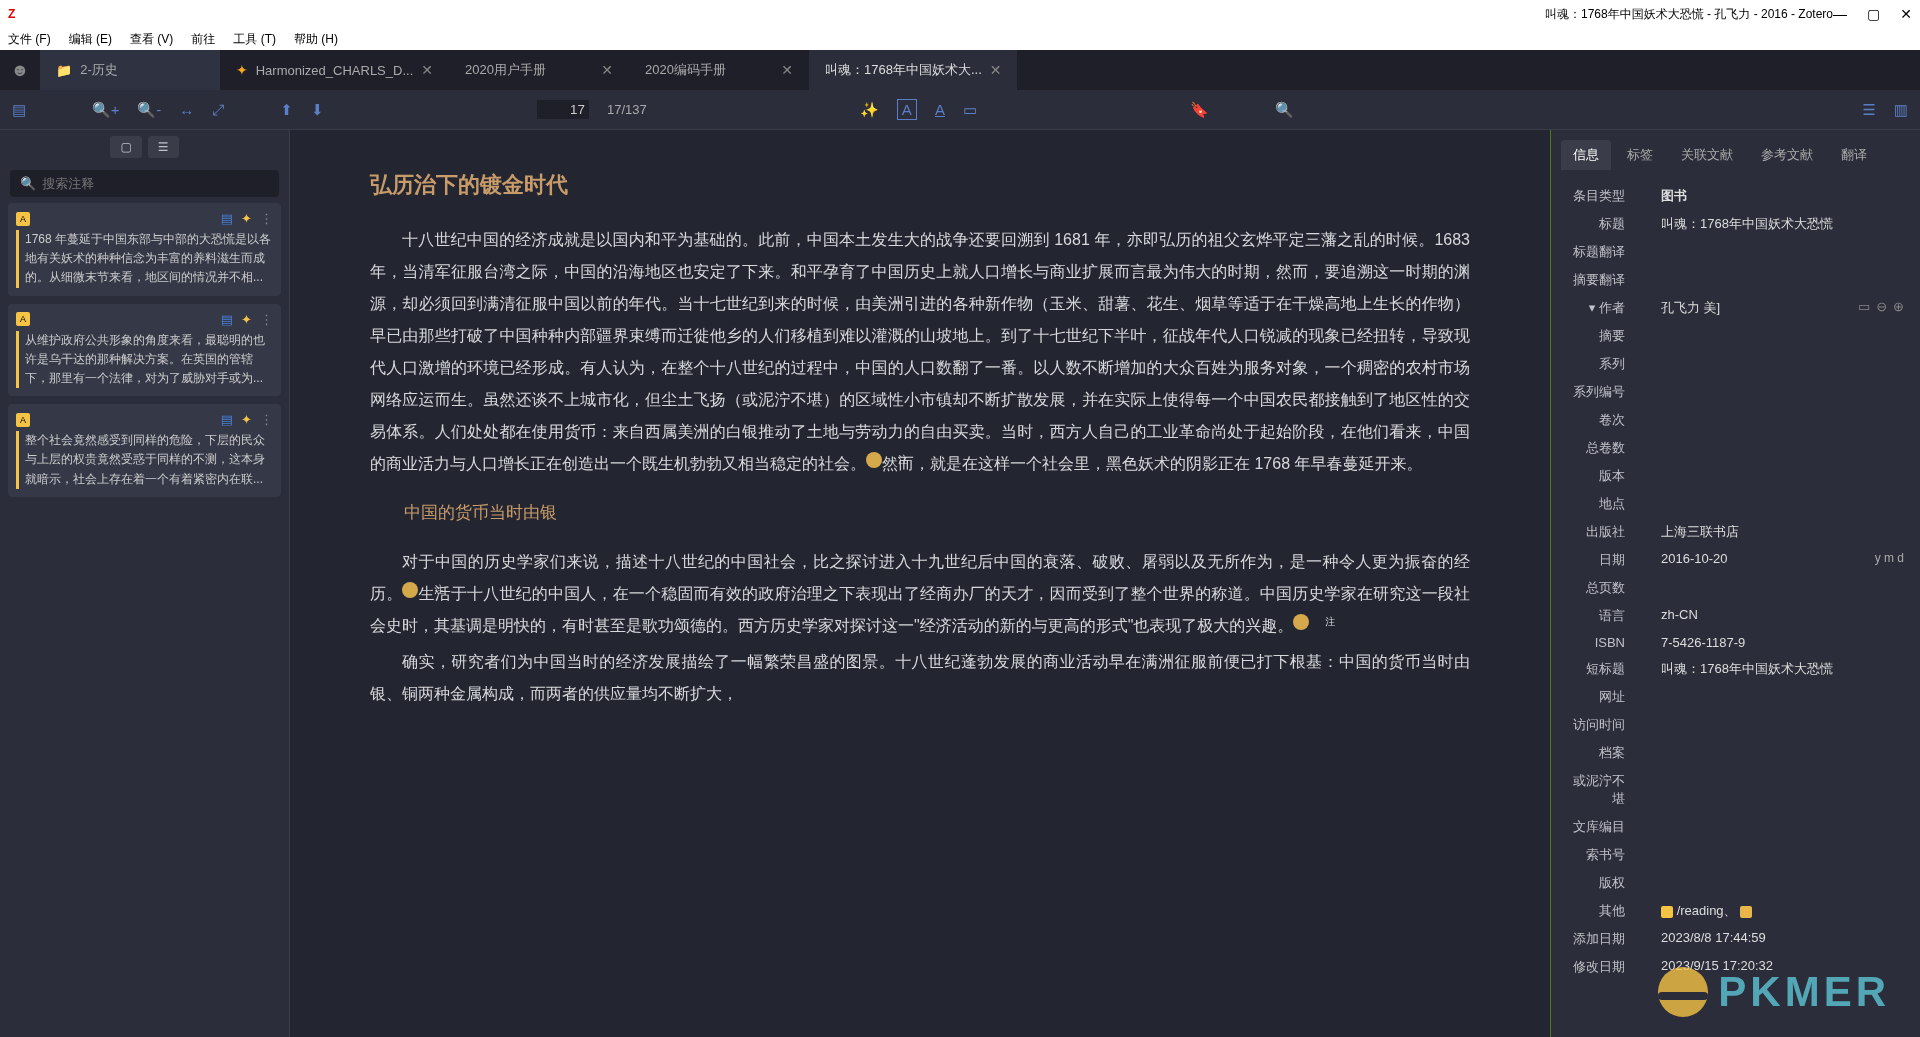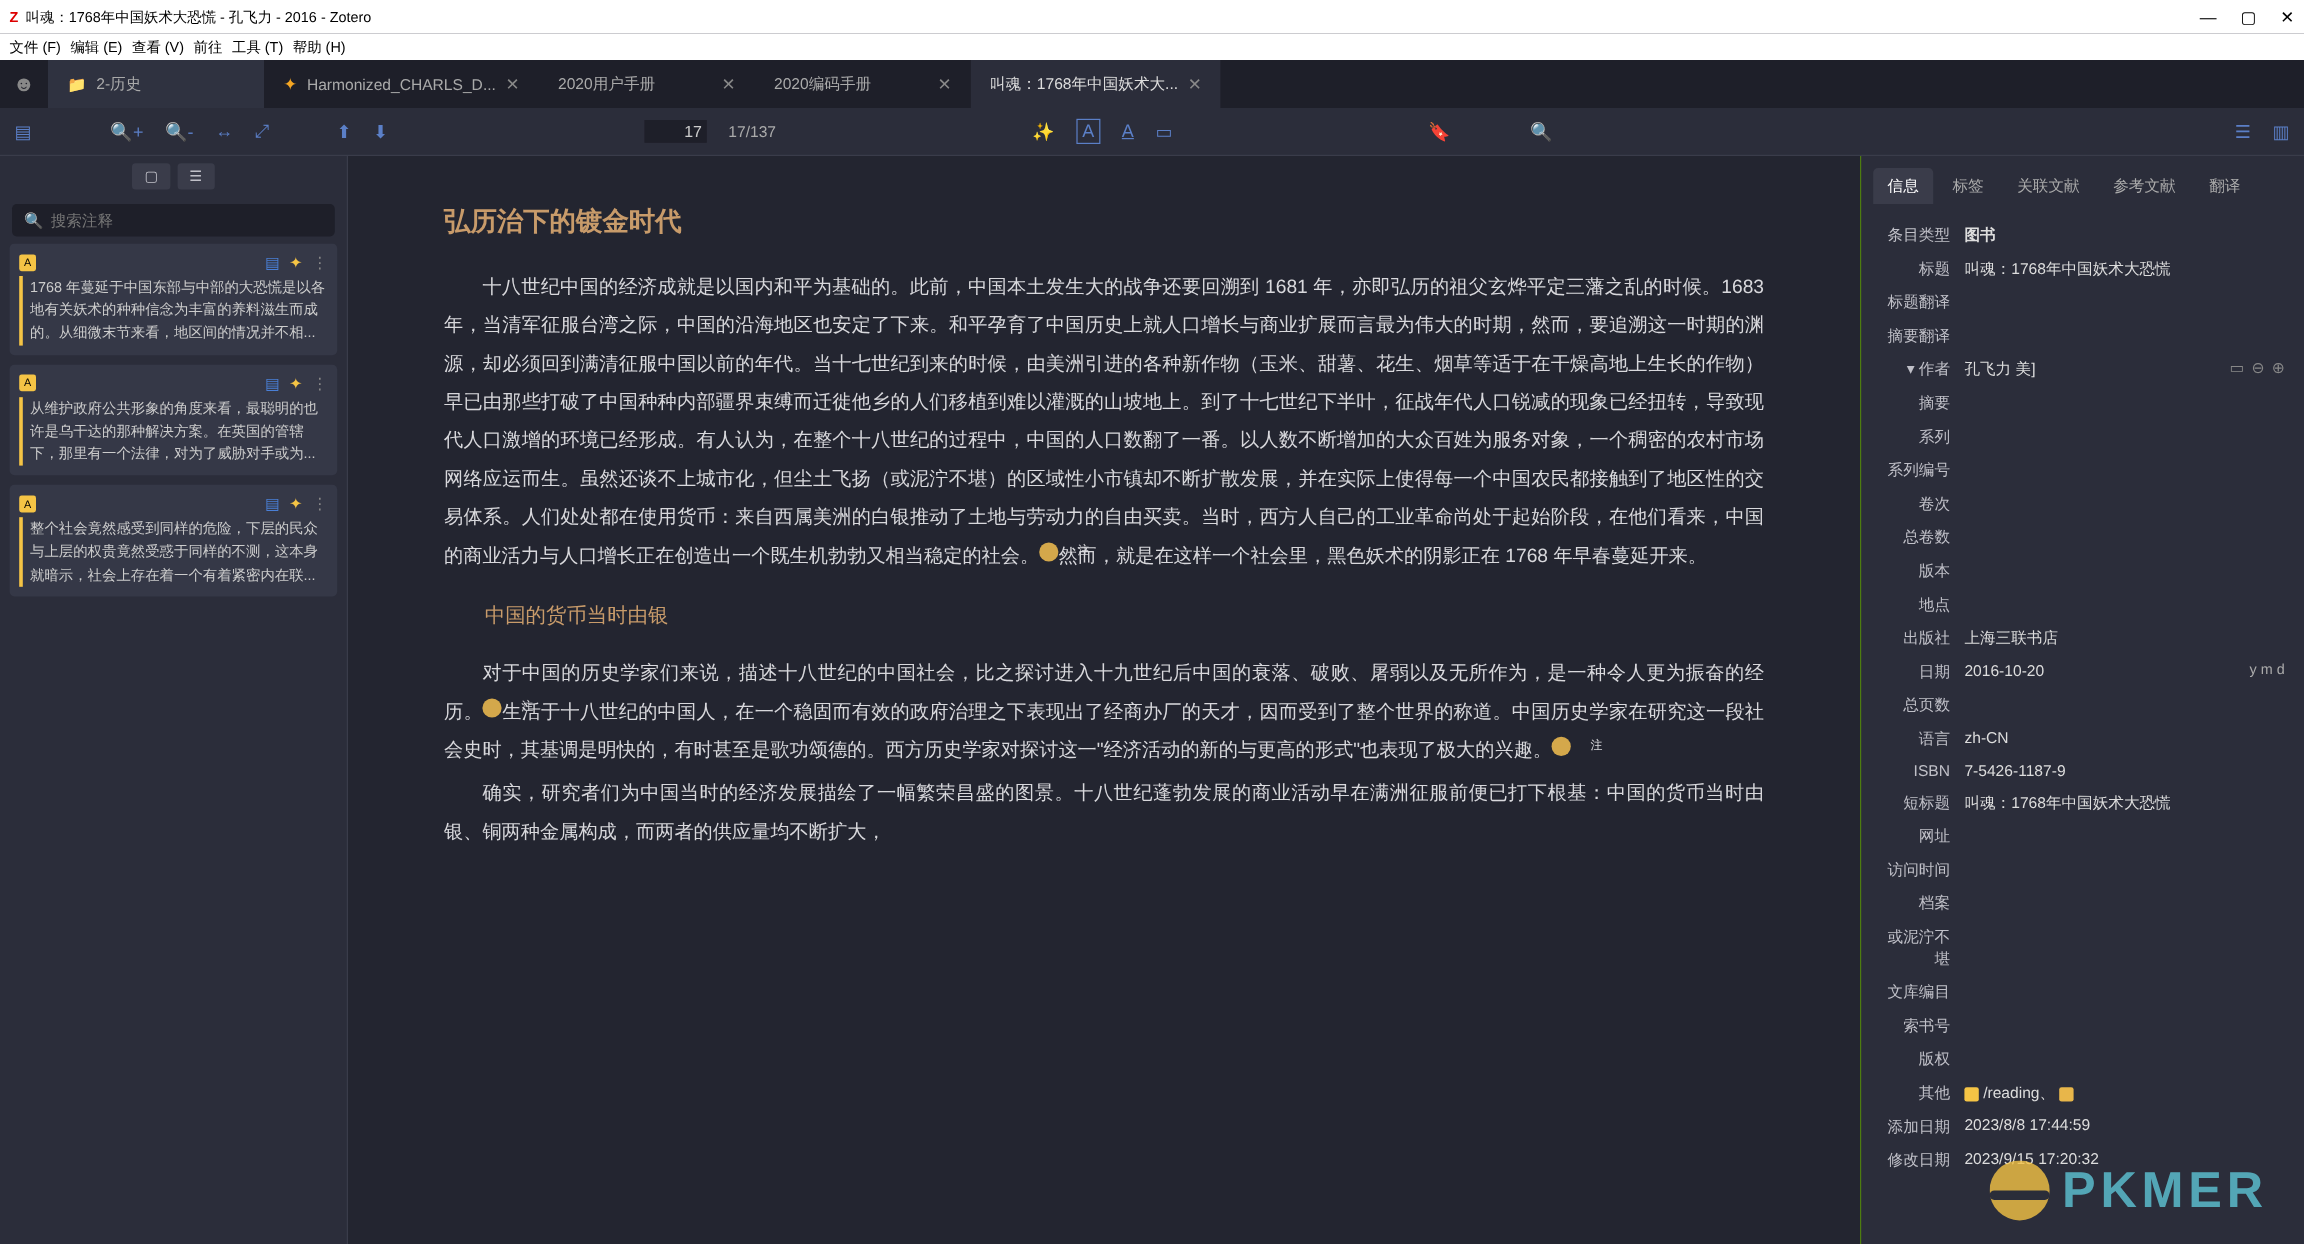--- a/index.html
+++ b/index.html
@@ -1,21 +1,21 @@
 <!DOCTYPE html>
 <html><head>
 <meta charset="utf-8">
 <style>
 * { margin: 0; padding: 0; box-sizing: border-box; font-family: "Microsoft YaHei", sans-serif; }
 body { background: #2b2d3a; color: #c0c0c8; font-size: 13px; overflow: hidden; }
 .titlebar { background: #fff; color: #000; height: 28px; display: flex; align-items: center; padding: 0 8px; font-size: 12px; }
 .titlebar .z-icon { color: #d00; font-weight: bold; margin-right: 6px; }
-.titlebar .title-text { flex: 1; }
+.titlebar .title-text { flex: 1; text-align: right; }
 .titlebar .win-controls { display: flex; gap: 20px; font-size: 14px; }
-.menubar { background: #fff; color: #000; height: 22px; display: flex; align-items: center; padding: 0 8px; font-size: 12px; gap: 8px; }
+.menubar { background: #fff; color: #000; height: 22px; display: flex; align-items: center; padding: 0 8px; font-size: 12px; gap: 18px; }
 .tabbar { background: #1e1f29; height: 40px; display: flex; align-items: stretch; }
 .tab-smiley { width: 40px; display: flex; align-items: center; justify-content: center; color: #888; font-size: 18px; }
 .tab { display: flex; align-items: center; padding: 0 16px; gap: 8px; color: #aaa; font-size: 13px; min-width: 180px; position: relative; }
 .tab.collection { background: #2f3240; }
 .tab .folder-icon { color: #f5c445; }
 .tab .puzzle-icon { color: #f5a623; font-size: 14px; }
 .tab .tab-close { color: #888; margin-left: auto; font-size: 14px; }
 .tab.active { background: #2b2d3a; color: #ddd; }
 .toolbar { background: #2b2d3a; height: 40px; display: flex; align-items: center; padding: 0 12px; gap: 18px; border-bottom: 1px solid #3a3c4a; }
 .toolbar .sep { flex: 1; }
@@ -41,21 +41,21 @@
 .reader { flex: 1; background: #232530; overflow-y: auto; padding: 40px 80px; }
 .reader h2 { color: #c89b6a; font-size: 22px; font-weight: bold; margin-bottom: 24px; }
 .reader p { color: #d8d8dc; font-size: 16px; line-height: 2; text-indent: 2em; margin-bottom: 4px; text-align: justify; }
 .reader .sub { color: #c89b6a; font-size: 17px; margin: 16px 0; }
 .reader .note-mark { display: inline-block; width: 16px; height: 16px; background: #d4a84b; border-radius: 50%; font-size: 10px; text-align: center; line-height: 16px; vertical-align: super; }
 .info-panel { width: 370px; background: #2b2d3a; border-left: 1px solid #4d7c0f; display: flex; flex-direction: column; }
 .info-tabs { display: flex; padding: 10px 10px 0; gap: 4px; }
 .info-tab { padding: 6px 12px; font-size: 13px; color: #aaa; border-radius: 4px 4px 0 0; }
 .info-tab.active { background: #3a3c4a; color: #fff; }
 .info-fields { flex: 1; overflow-y: auto; padding: 12px 16px; }
-.field-row { display: flex; padding: 5px 0; font-size: 13px; }
+.field-row { display: flex; padding: 5px 0; font-size: 13px; gap: 24px; }
 .field-label { width: 70px; text-align: right; color: #c0c0c8; padding-right: 12px; flex-shrink: 0; }
 .field-value { flex: 1; color: #ddd; }
 .field-value.bold { font-weight: bold; }
 .field-extra { color: #aaa; font-size: 12px; margin-left: 23px; }
 .author-controls { display: flex; gap: 6px; color: #888; }
 .tag-chip { background: #f5c445; width: 12px; height: 12px; display: inline-block; border-radius: 2px; vertical-align: middle; }
 .watermark { position: fixed; bottom: 20px; right: 30px; font-size: 42px; font-weight: bold; color: #5ec5d6; letter-spacing: 4px; opacity: 0.8; pointer-events: none; display: flex; align-items: center; gap: 10px; }
 .watermark .logo { width: 50px; height: 50px; background: #f5c445; border-radius: 50%; position: relative; }
 .watermark .logo::after { content: ""; position: absolute; top: 50%; left: 0; right: 0; height: 8px; background: #2b2d3a; border-radius: 4px; }
 </style>

